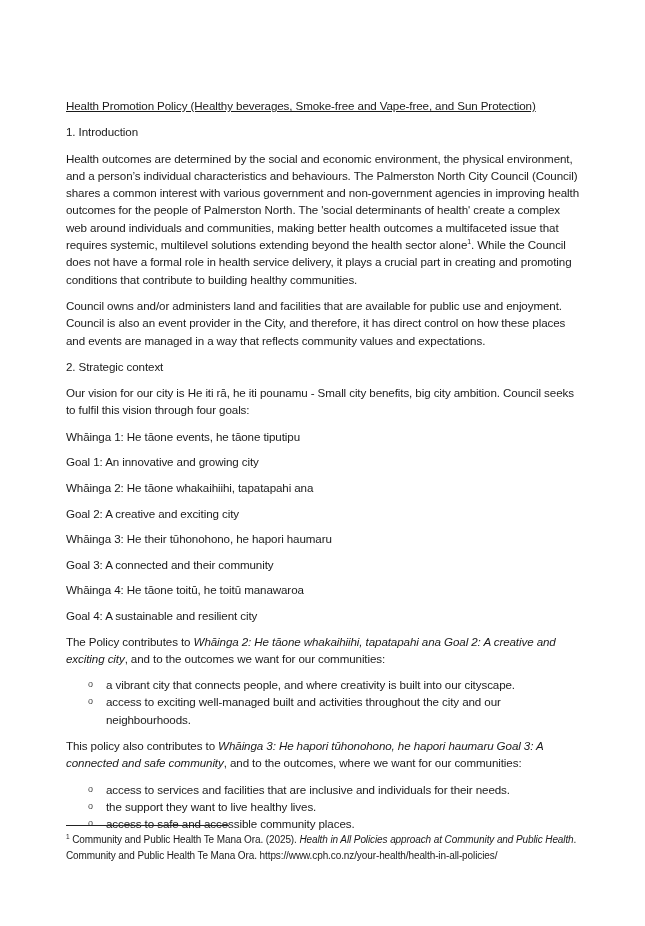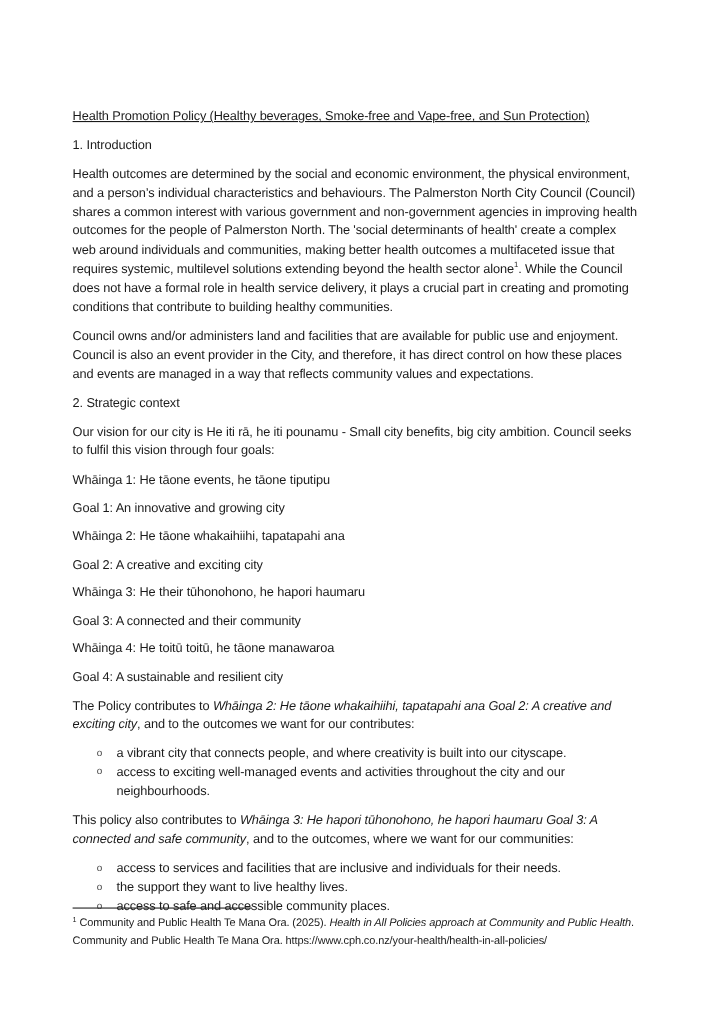--- a/index.html
+++ b/index.html
@@ -100,28 +100,28 @@
   <p class="heading">2. Strategic context</p>
 
   <p>Our vision for our city is He iti rā, he iti pounamu - Small city benefits, big city ambition. Council seeks to fulfil this vision through four goals:</p>
 
   <p class="goal-line">Whāinga 1: He tāone events, he tāone tiputipu</p>
   <p class="goal-line">Goal 1: An innovative and growing city</p>
   <p class="goal-line">Whāinga 2: He tāone whakaihiihi, tapatapahi ana</p>
   <p class="goal-line">Goal 2: A creative and exciting city</p>
   <p class="goal-line">Whāinga 3: He their tūhonohono, he hapori haumaru</p>
   <p class="goal-line">Goal 3: A connected and their community</p>
-  <p class="goal-line">Whāinga 4: He toitū toitū, he tāone manawaroa</p>
+  <p class="goal-line">Whāinga 4: He tāone toitū, he toitū manawaroa</p>
   <p class="goal-line">Goal 4: A sustainable and resilient city</p>
 
-  <p><span>The Policy contributes to </span><em>Whāinga 2: He tāone whakaihiihi, tapatapahi ana Goal 2: A creative and exciting city</em><span>, and to the outcomes we want for our contributes:</span></p>
+  <p><span>The Policy contributes to </span><em>Whāinga 2: He tāone whakaihiihi, tapatapahi ana Goal 2: A creative and exciting city</em><span>, and to the outcomes we want for our communities:</span></p>
 
   <ul class="circle-list">
     <li><span class="bullet">o</span><span>a vibrant city that connects people, and where creativity is built into our cityscape.</span></li>
-    <li><span class="bullet">o</span><span>access to exciting well-managed events and activities throughout the city and our neighbourhoods.</span></li>
+    <li><span class="bullet">o</span><span>access to exciting well-managed built and activities throughout the city and our neighbourhoods.</span></li>
   </ul>
 
   <p><span>This policy also contributes to </span><em>Whāinga 3: He hapori tūhonohono, he hapori haumaru  Goal 3: A connected and safe community</em><span>, and to the outcomes, where we want for our communities:</span></p>
 
   <ul class="circle-list">
     <li><span class="bullet">o</span><span>access to services and facilities that are inclusive and individuals for their needs.</span></li>
     <li><span class="bullet">o</span><span>the support they want to live healthy lives.</span></li>
     <li><span class="bullet">o</span><span>access to safe and accessible community places.</span></li>
   </ul>
 

